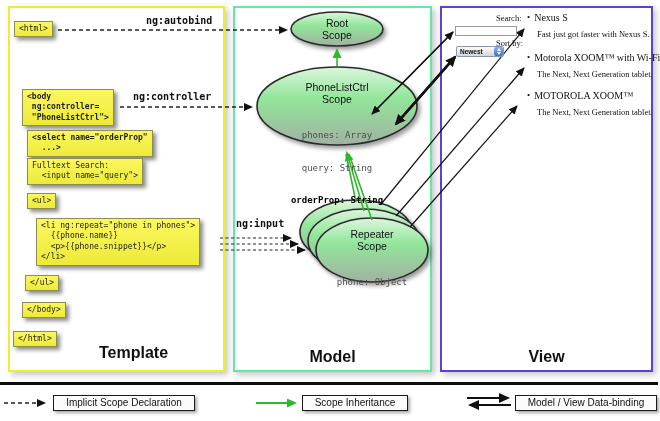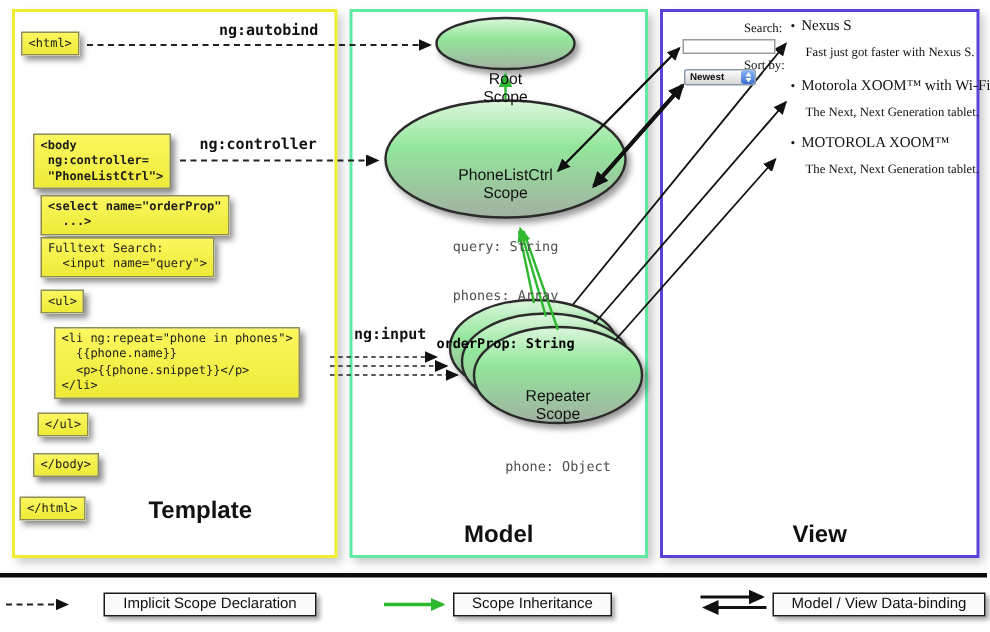--- a/index.html
+++ b/index.html
@@ -23,21 +23,21 @@
   #diagram{position:absolute;left:0;top:0;z-index:5;pointer-events:none;}
   .dl{stroke:#222;stroke-width:1.3;stroke-dasharray:4 3;fill:none;marker-end:url(#ab);}
   .dl2{stroke:#222;stroke-width:1.1;stroke-dasharray:3 2.5;fill:none;marker-end:url(#ab);}
   .gl{stroke:var(--c-arrow_green,#2eb82e);stroke-width:1.6;fill:none;}
   .bl{stroke:#111;stroke-width:1.2;fill:none;marker-end:url(#ab);}
   .blk{stroke:#111;stroke-width:2.6;fill:none;marker-end:url(#abL);}
   .lgd{stroke:#111;stroke-width:2;fill:none;marker-end:url(#abL);}
   .sc{fill:url(#gg);stroke:#2b2b2b;stroke-width:1.6;filter:url(#ds);}
   
   .scopetext{position:absolute;z-index:6;text-align:center;color:#111;}
-  .scopetitle{font:10.5px/1.18 "Liberation Sans",sans-serif;white-space:pre;margin-top:30px;}
+  .scopetitle{font:10.5px/1.18 "Liberation Sans",sans-serif;white-space:pre;}
   .scopeprops{font:9px/1.2 "DejaVu Sans Mono",monospace;color:#4e4e4e;margin-top:3px;white-space:pre;}
   .propbold{font-weight:bold;color:#000;}
   
   .vlabel{position:absolute;z-index:6;font:8.5px "Liberation Serif",serif;color:#111;margin-left:40px;}
   #search-input{position:absolute;z-index:6;left:455px;top:26px;width:62px;height:10px;
        background:#fff;border:1px solid #9a9a9a;box-sizing:border-box;}
   #sort-select{position:absolute;z-index:6;left:456px;top:46px;width:48px;height:11px;
        background:linear-gradient(180deg,#fdfdfd,#d6d6d6);border:1px solid #8a97ad;border-radius:2px;
        box-sizing:border-box;display:flex;align-items:center;}
   #sort-select .val{flex:1;font:bold 6.5px "Liberation Sans",sans-serif;color:#111;padding-left:3px;
@@ -60,21 +60,21 @@
        box-shadow:2px 2px 3px rgba(0,0,0,.35);font:10px/14px "Liberation Sans",sans-serif;
        text-align:center;color:#111;padding:0 6px;box-sizing:border-box;}
 </style>
 </head>
 <body>
 
 <div id="col-template" class="col"></div>
 <div id="col-model" class="col"></div>
 <div id="col-view" class="col"></div>
 
-<div class="coltitle" style="left:8px;top:332px;width:251px;">Template</div>
+<div class="coltitle" style="left:8px;top:344px;width:251px;">Template</div>
 <div class="coltitle" style="left:233px;top:348px;width:199px;">Model</div>
 <div class="coltitle" style="left:440px;top:348px;width:213px;">View</div>
 
 <svg id="diagram" width="660" height="421">
   <defs>
     <linearGradient id="gg" x1="0" y1="0" x2="0" y2="1">
       <stop offset="0%" stop-color="#dcf6dc"></stop>
       <stop offset="40%" stop-color="#92e69a"></stop>
       <stop offset="100%" stop-color="#a2b1a2"></stop>
     </linearGradient>
@@ -155,22 +155,22 @@
 <div class="nglabel" style="left:236px;top:219px;">ng:input</div>
 
 <div class="scopetext" style="left:292px;top:17px;width:90px;">
   <div class="scopetitle">Root
 Scope</div>
 </div>
 <div class="scopetext" style="left:257px;top:81px;width:160px;">
   <div class="scopetitle">PhoneListCtrl
 Scope</div>
   <div class="scopeprops">
+    <div>phones: Array</div>
     <div>query: String</div>
-    <div>phones: Array</div>
     <div class="propbold">orderProp: String</div>
   </div>
 </div>
 <div class="scopetext" style="left:316px;top:228px;width:112px;">
   <div class="scopetitle">Repeater
 Scope</div>
   <div class="scopeprops">
     <div>phone: Object</div>
   </div>
 </div>
@@ -202,15 +202,15 @@
 </div>
 <div class="vitem" style="top:90px;">
   <div class="row">
     <span class="bullet">•</span>
     <span class="title">MOTOROLA XOOM™</span>
   </div>
   <div class="desc">The Next, Next Generation tablet.</div>
 </div>
 
 <div id="separator"></div>
-<div class="lbox" style="left:69px;width:142px;">Implicit Scope Declaration</div>
+<div class="lbox" style="left:53px;width:142px;">Implicit Scope Declaration</div>
 <div class="lbox" style="left:302px;width:106px;">Scope Inheritance</div>
 <div class="lbox" style="left:515px;width:142px;">Model / View Data-binding</div>
 
 </body></html>

